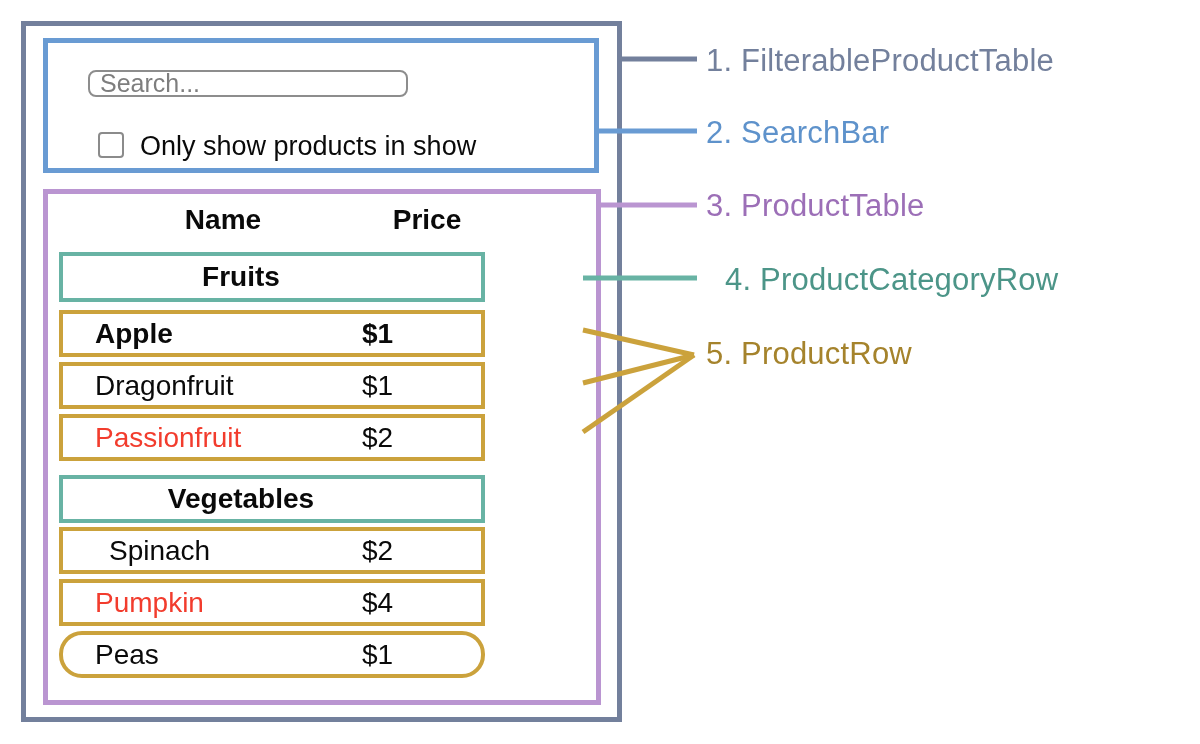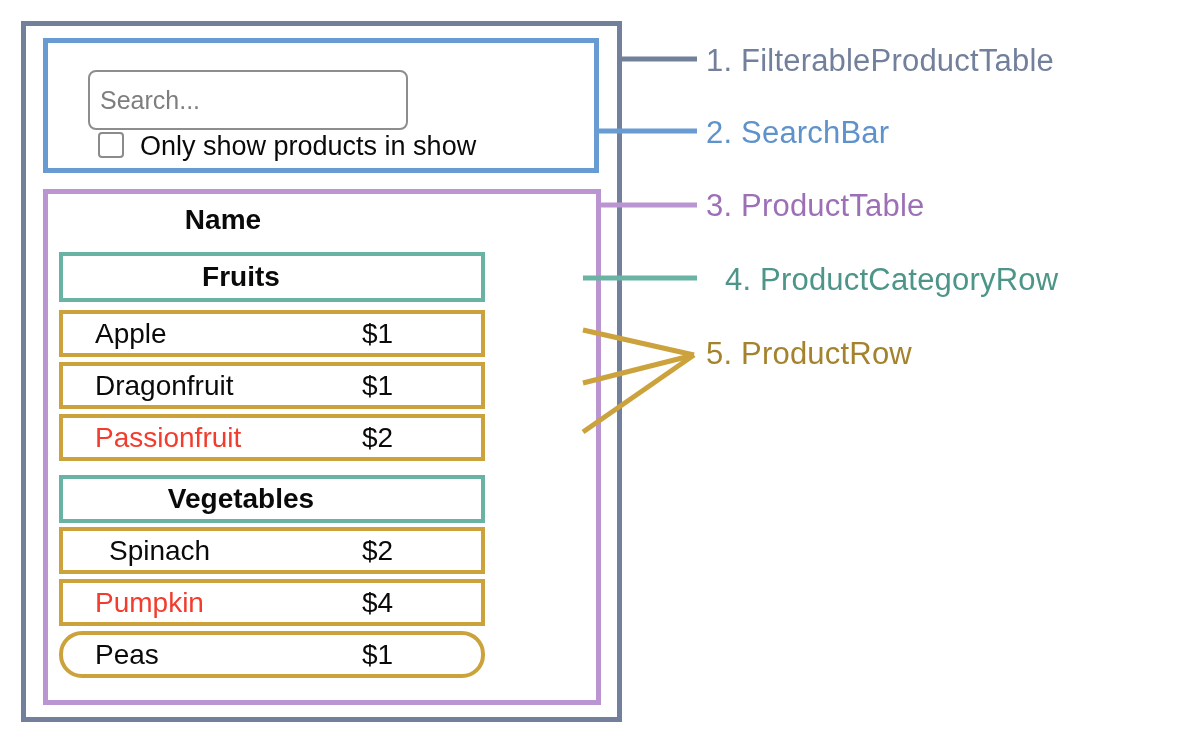--- a/index.html
+++ b/index.html
@@ -26,21 +26,21 @@
     border: 5px solid var(--blue);
   }
   .product-table-box {
     left: 43px; top: 189px; width: 558px; height: 516px;
     border: 5px solid var(--purple_border);
   }
 
   
   .search-input {
     position: absolute;
-    left: 88px; top: 70px; width: 320px; height: 60px;
+    left: 88px; top: 70px; width: 320px; height: 27px;
     border: 2px solid var(--input_border);
     border-radius: 8px;
     font-family: "Liberation Sans", sans-serif;
     font-size: 25px;
     color: #333333;
     padding: 0 10px;
     background: #ffffff;
     outline: none;
   }
   .search-input::placeholder { color: var(--placeholder); opacity: 1; }
@@ -81,21 +81,21 @@
   .category-row { border: 4px solid var(--teal_border); height: 50px; }
   .product-row  { border: 4px solid var(--gold); }
 
   .category-row .category-label {
     width: 100%;
     text-align: center;
     padding-right: 62px;
     font-size: 28px; font-weight: bold; color: #0a0a0a;
   }
   .row-fruits       { top: 252px; }
-  .row-apple        { top: 310px; }
+  .row-apple        { top: 310px; font-weight: bold; }
   .row-dragonfruit  { top: 362px; }
   .row-passionfruit { top: 414px; }
   .row-vegetables   { top: 475px; height: 48px; }
   .row-spinach      { top: 527px; padding-left: 14px; }
   .row-pumpkin      { top: 579px; }
   .row-peas         { top: 631px; border-radius: 23px; }
 
   .row-name {
     padding-left: 32px;
     font-size: 28px; color: #0a0a0a; white-space: nowrap;
@@ -142,20 +142,21 @@
   <div class="box outer-box"></div>
 
   <div class="box search-bar-box"></div>
   <input class="search-input" type="text" placeholder="Search..." style="">
   <div class="stock-checkbox"></div>
   <div class="stock-label">Only show products in show</div>
 
   <div class="box product-table-box"></div>
 
   <div class="col-header name">Name</div>
+  <div class="col-header price">Price</div>
 
   <div class="trow category-row row-fruits">
     <span class="category-label">Fruits</span>
   </div>
 
   <div class="trow product-row row-apple">
     <span class="row-name">Apple</span>
     <span class="row-price">$1</span>
   </div>
   <div class="trow product-row row-dragonfruit">

